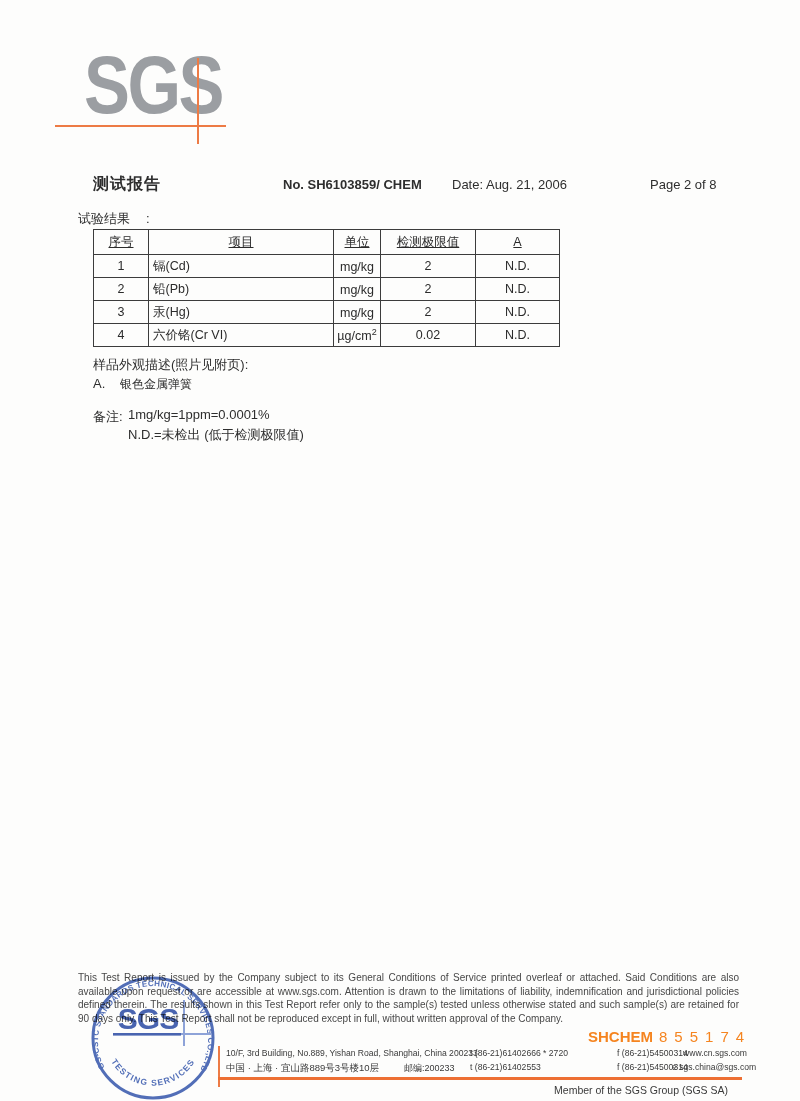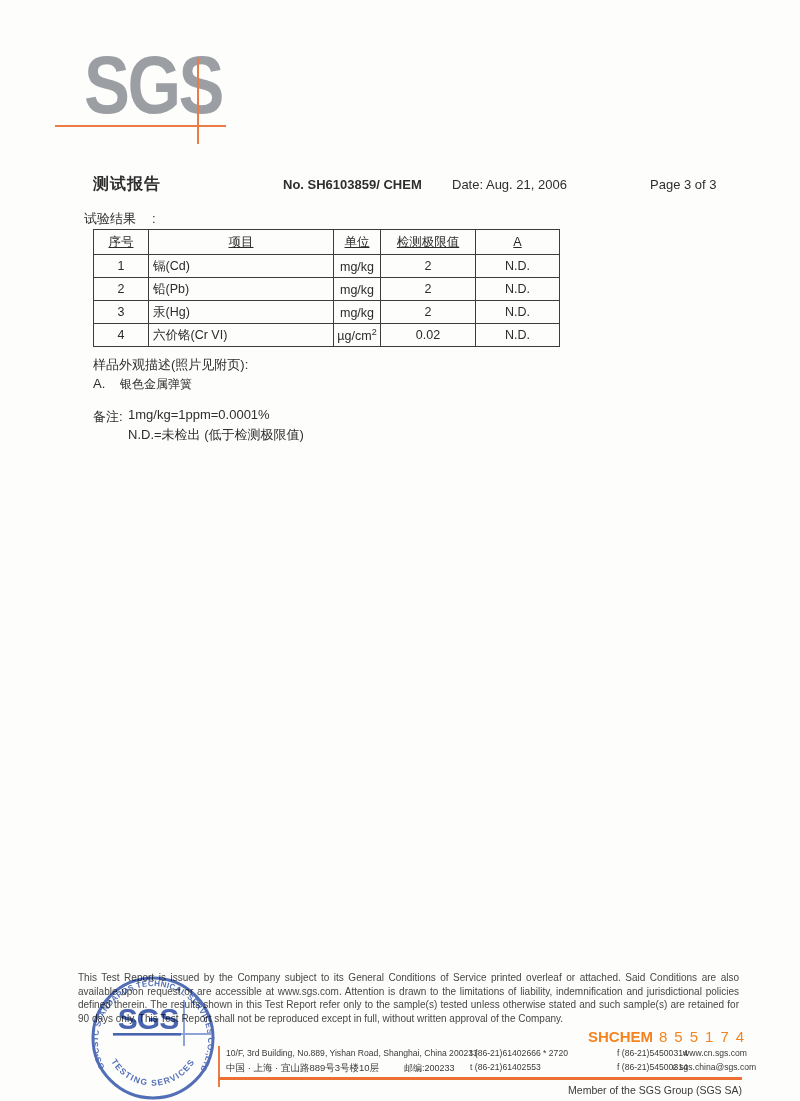--- a/index.html
+++ b/index.html
@@ -19,21 +19,21 @@
   .logo-hline { position:absolute; left:55px; top:125px; width:171px; height:2px; background:#ed7b45; }
   .logo-vline { position:absolute; left:197px; top:58px; width:2px; height:86px; background:#ed7b45; }
 
   
   .rpt-title { position:absolute; left:93px; top:174px; font-size:16px; font-weight:bold; letter-spacing:1px; }
   .rpt-no    { position:absolute; left:283px; top:177px; font-size:13px; font-weight:bold; }
   .rpt-date  { position:absolute; left:452px; top:177px; font-size:13px; }
   .rpt-page  { position:absolute; left:650px; top:177px; font-size:13px; }
 
   
-  .results-label { position:absolute; left:84px; top:210px; font-size:13px;text-align:center; }
+  .results-label { position:absolute; left:78px; top:210px; font-size:13px;text-align:center; }
   .results-label .colon { margin-left:16px; }
 
   table.results {
     position:absolute; left:93px; top:229px;
     border-collapse:collapse; table-layout:fixed;
     font-size:12.5px; color:#2b2b2b;
   }
   table.results th, table.results td {
     border:1.4px solid #3c3c3c; height:23px;
     text-align:center; vertical-align:middle; padding:0 3px;
@@ -78,35 +78,35 @@
   .f-post    { position:absolute; left:404px; top:1062px; font-size:9px; color:#3a3a3a; }
   .f-tel1 { position:absolute; left:470px; top:1048px; font-size:8.6px; color:#3a3a3a; }
   .f-fax1 { position:absolute; left:617px; top:1048px; font-size:8.6px; color:#3a3a3a; }
   .f-web  { position:absolute; left:683px; top:1048px; font-size:8.6px; color:#3a3a3a; }
   .f-tel2 { position:absolute; left:470px; top:1062px; font-size:8.6px; color:#3a3a3a;text-align:right; }
   .f-fax2 { position:absolute; left:617px; top:1062px; font-size:8.6px; color:#3a3a3a; }
   .f-mail { position:absolute; left:672px; top:1062px; font-size:8.6px; color:#3a3a3a; }
   .f-ref  { position:absolute; left:588px; top:1028px; font-size:15px; font-weight:bold; color:#f5841f; }
   .f-ref .num { letter-spacing:7px; margin-left:6px; font-weight:normal; }
   .f-hline  { position:absolute; left:218px; top:1077px; width:524px; height:3px; background:#ed6f33; }
-  .f-member { position:absolute; right:58px; top:1084px; font-size:10.5px; color:#3a3a3a; }
+  .f-member { position:absolute; right:72px; top:1084px; font-size:10.5px; color:#3a3a3a; }
 </style>
 </head>
 <body>
 
 <div class="page">
 
   <div class="logo-text">SGS</div>
   <div class="logo-hline"></div>
   <div class="logo-vline"></div>
 
   <div class="rpt-title">测试报告</div>
   <div class="rpt-no">No. SH6103859/ CHEM</div>
   <div class="rpt-date">Date: Aug. 21, 2006</div>
-  <div class="rpt-page">Page 3 of 3</div>
+  <div class="rpt-page">Page 2 of 8</div>
 
   <div class="results-label">
     <span>试验结果</span><span class="colon">:</span>
   </div>
 
   <table class="results">
     <colgroup>
       <col class="col-no">
         <col class="col-item">
         <col class="col-unit">

